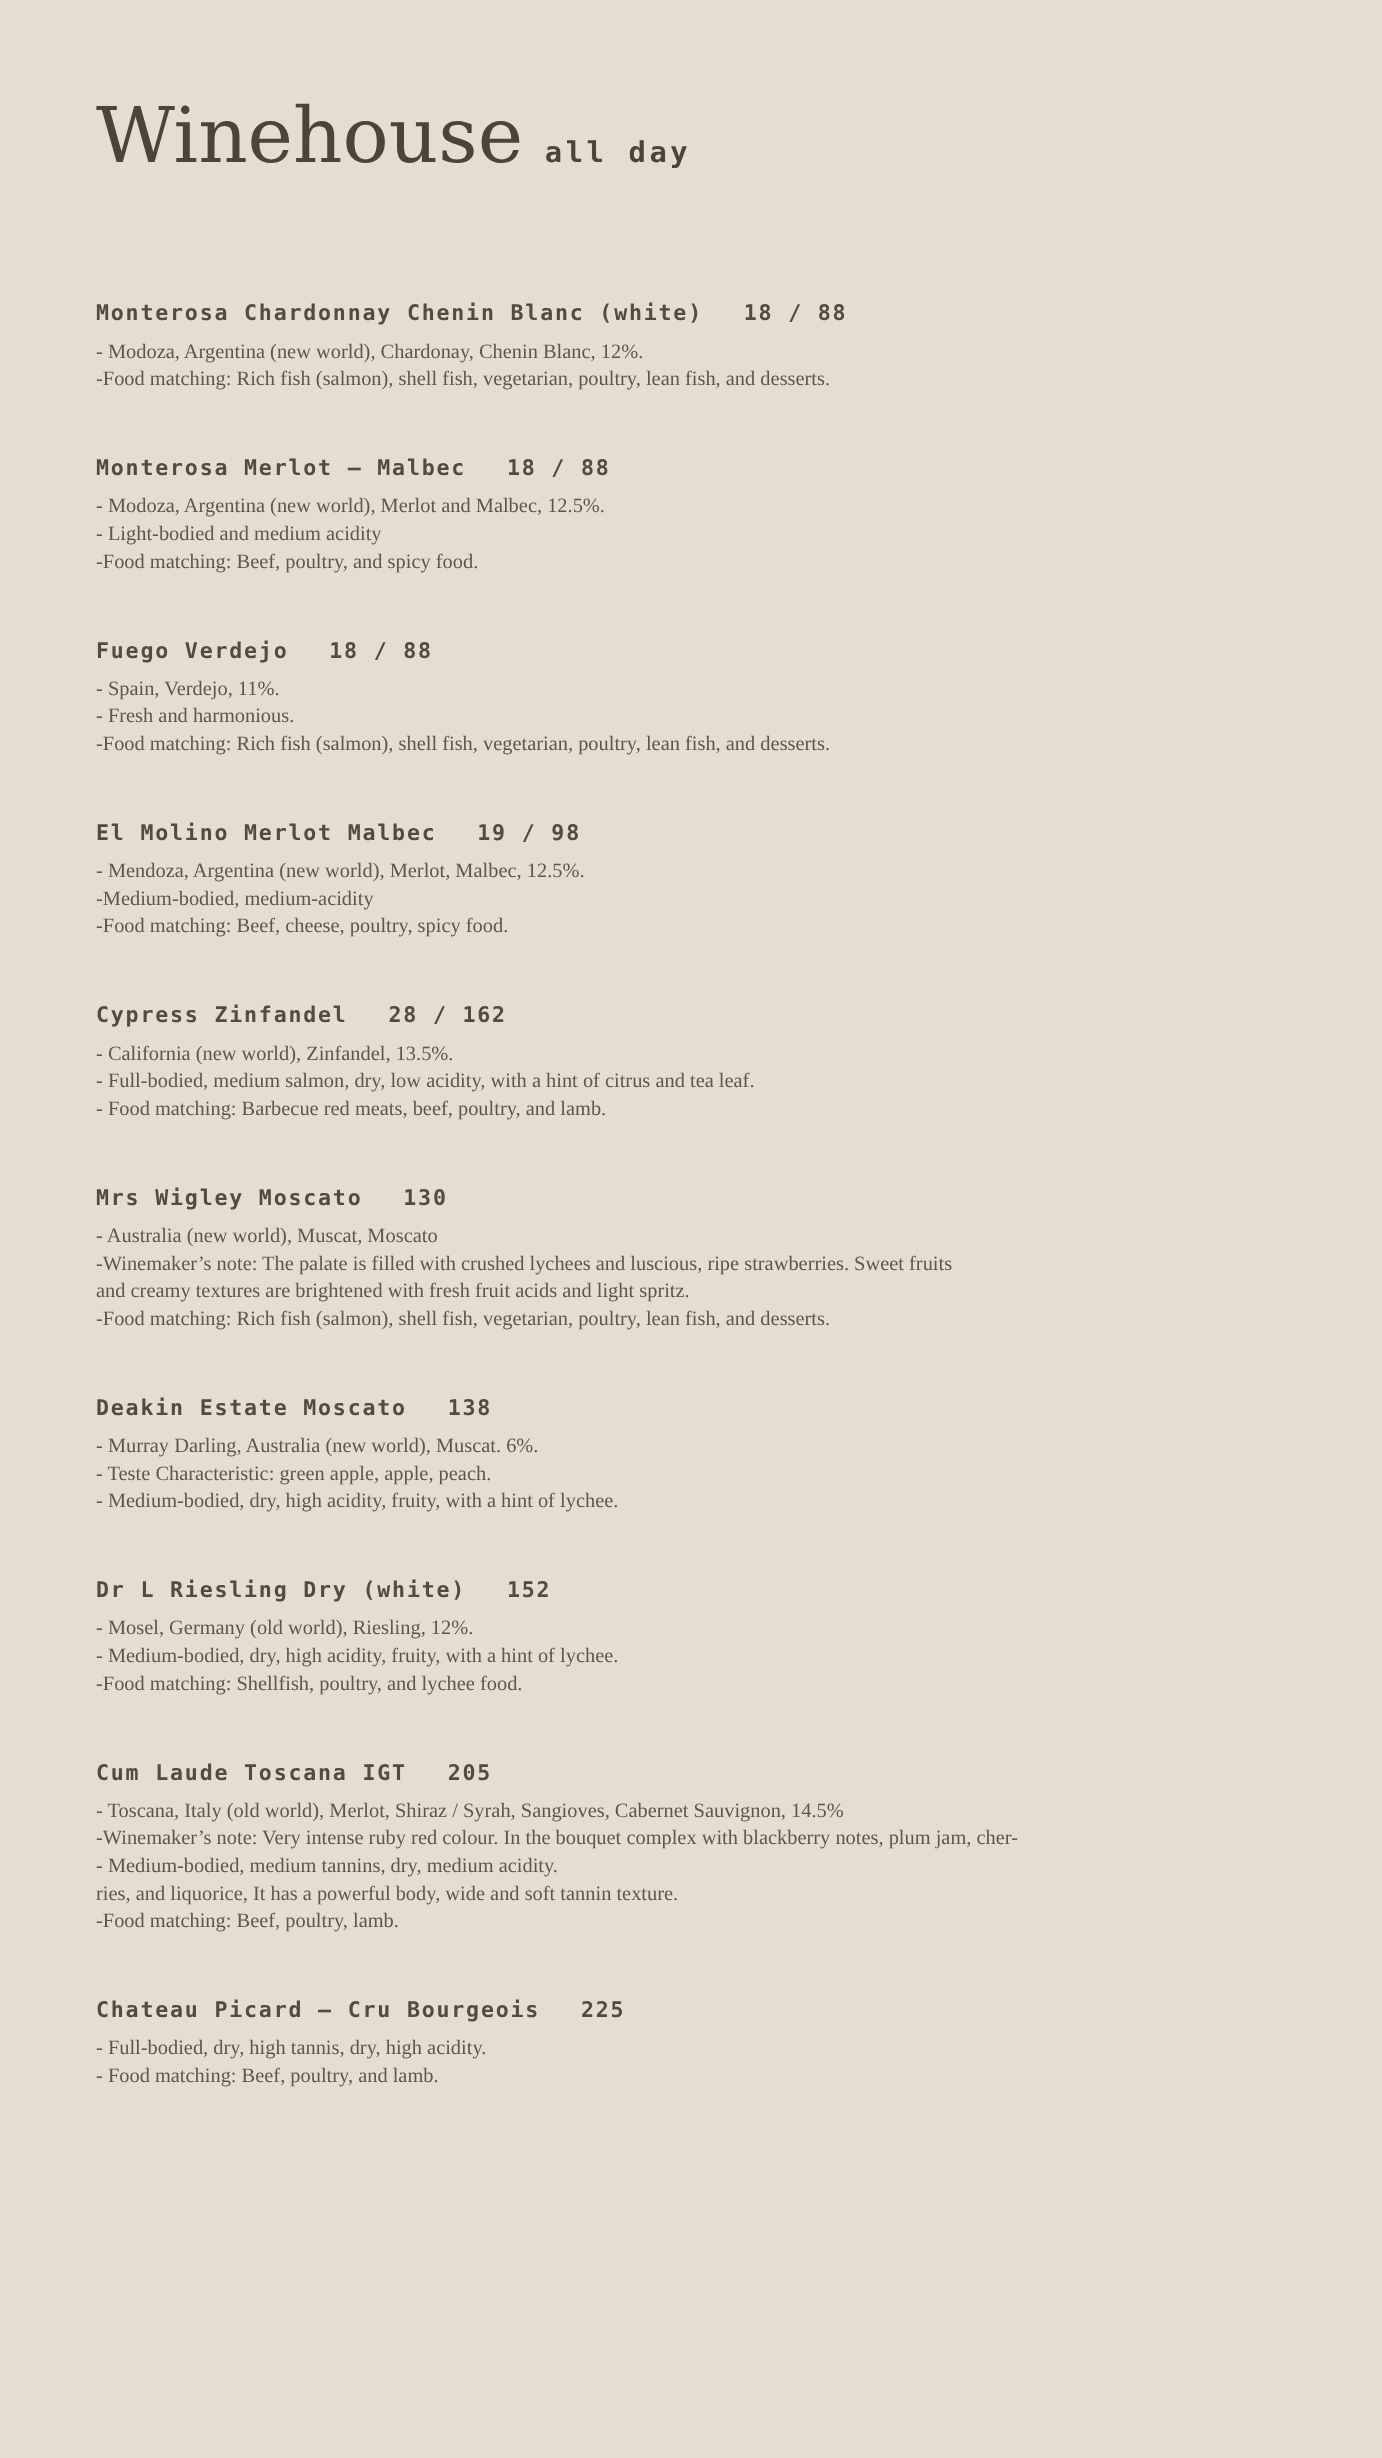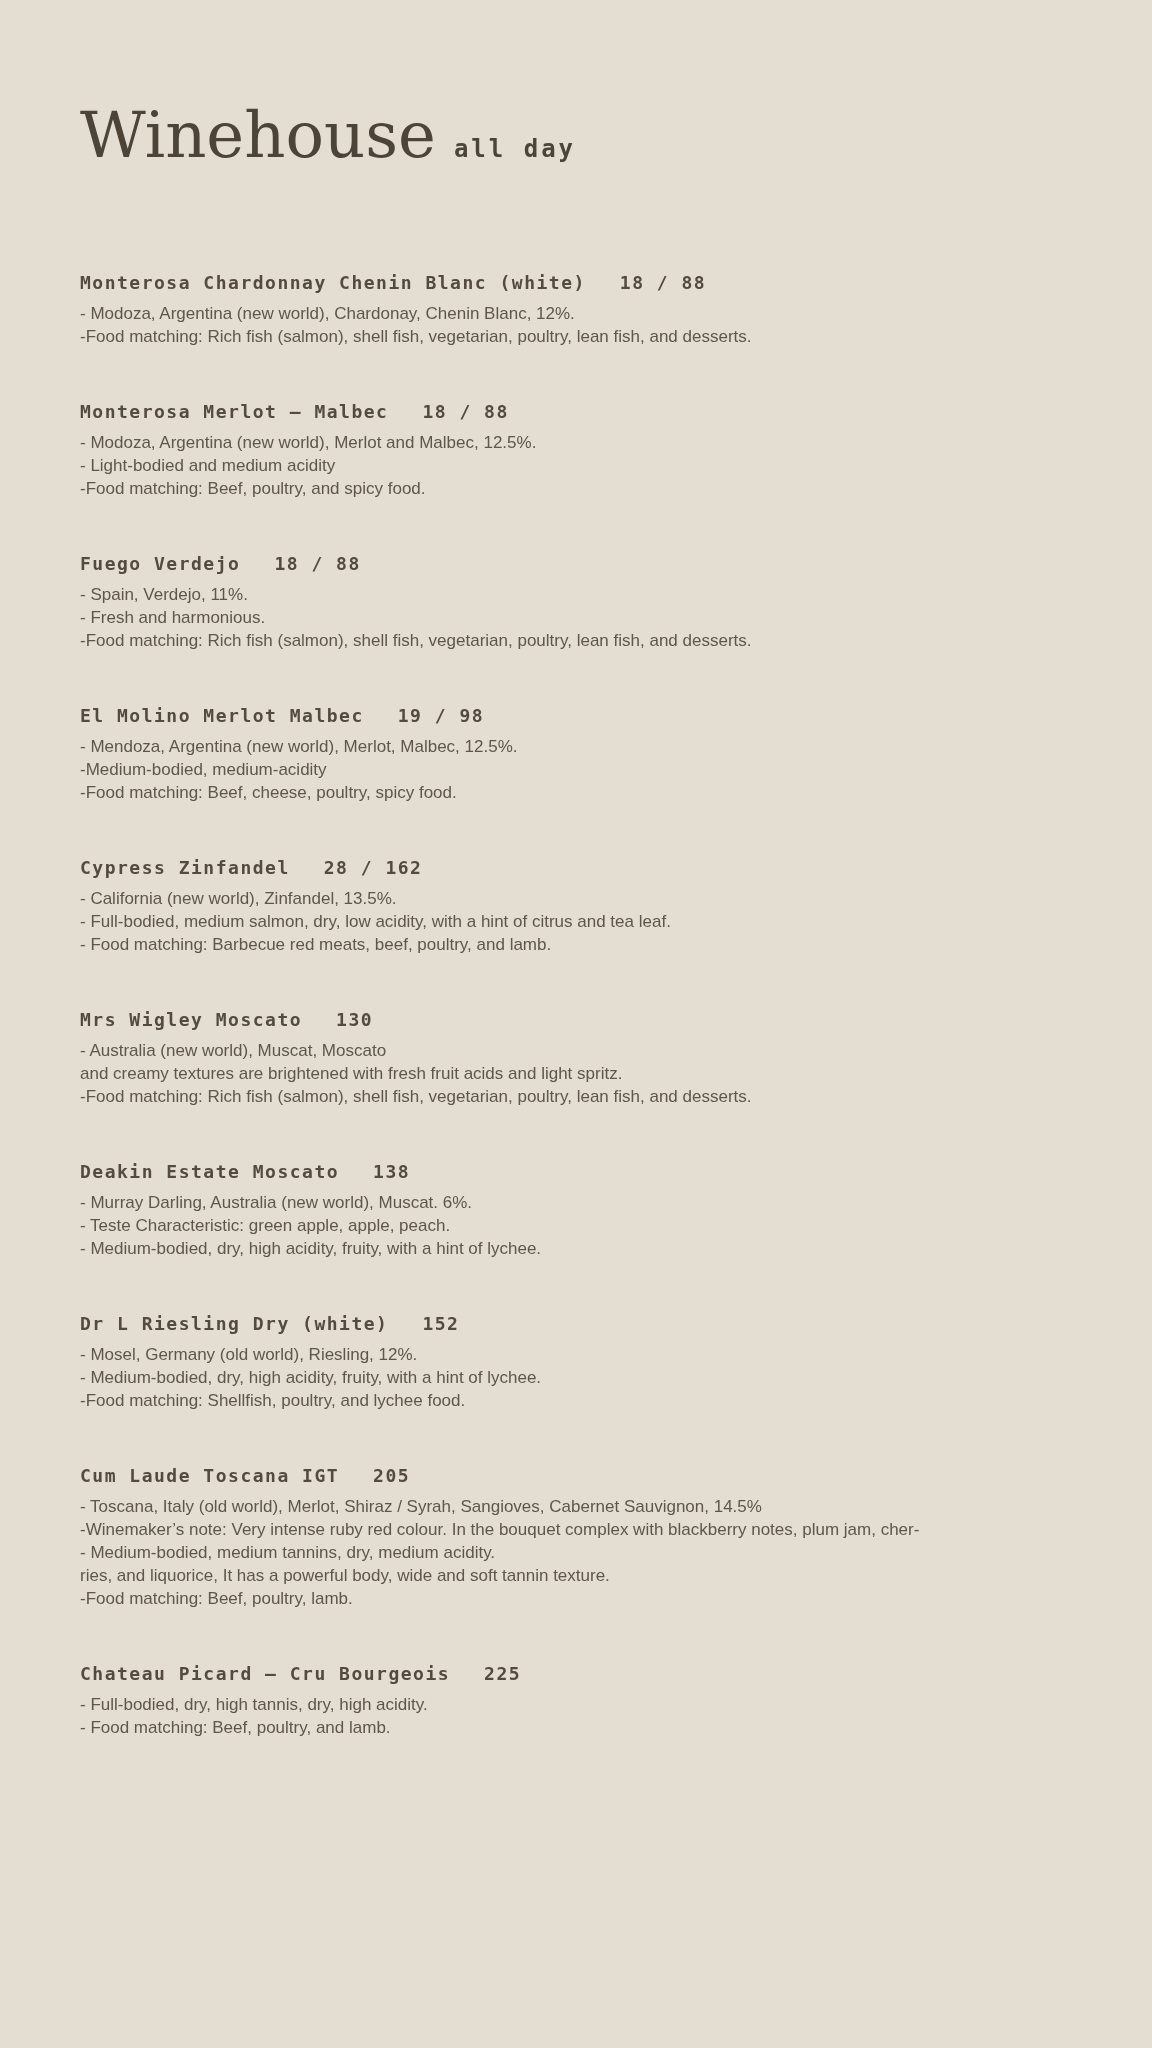--- a/index.html
+++ b/index.html
@@ -5,21 +5,21 @@
   html, body {
     margin: 0;
     padding: 0;
   }
   .page {
     position: relative;
     width: 1152px;
     height: 2048px;
     box-sizing: border-box;
     background: #e4ded2;
-    padding: 100px 80px 0 80px;
+    padding: 79px 80px 0 80px;
     overflow: hidden;
     font-family: "Liberation Sans", sans-serif;
   }
   .brand-row {
     margin: 0 0 98px 0;
     white-space: nowrap;
   }
   .wordmark {
     display: inline;
     font-family: "DejaVu Serif", serif;
@@ -53,21 +53,21 @@
     line-height: 30px;
     letter-spacing: 1.5px;
     color: #544a3e;
     white-space: nowrap;
   }
   .item-title .price {
     margin-left: 34px;
   }
   .detail-line {
     margin: 0;
-    font-family: Liberation Sans, sans-serif;
+    font-family: Liberation Serif, serif;
     font-size: 17px;
     line-height: 23px;
     color: #5e564b;
     white-space: nowrap;
   }
 </style>
 </head>
 <body>
 
 <div class="page">
@@ -108,20 +108,21 @@
     <article class="item">
       <h2 class="item-title"><span class="nm">Cypress Zinfandel</span><span class="price">28 / 162</span></h2>
       <p class="detail-line">- California (new world), Zinfandel, 13.5%.</p>
       <p class="detail-line">- Full-bodied, medium salmon, dry, low acidity, with a hint of citrus and tea leaf.</p>
       <p class="detail-line">- Food matching: Barbecue red meats, beef, poultry, and lamb.</p>
     </article>
 
     <article class="item">
       <h2 class="item-title"><span class="nm">Mrs Wigley Moscato</span><span class="price">130</span></h2>
       <p class="detail-line">- Australia (new world), Muscat, Moscato</p>
+      <p class="detail-line">-Winemaker’s note: The palate is filled with crushed lychees and luscious, ripe strawberries. Sweet fruits</p>
       <p class="detail-line">and creamy textures are brightened with fresh fruit acids and light spritz.</p>
       <p class="detail-line">-Food matching: Rich fish (salmon), shell fish, vegetarian, poultry, lean fish, and desserts.</p>
     </article>
 
     <article class="item">
       <h2 class="item-title"><span class="nm">Deakin Estate Moscato</span><span class="price">138</span></h2>
       <p class="detail-line">- Murray Darling, Australia (new world), Muscat. 6%.</p>
       <p class="detail-line">- Teste Characteristic: green apple, apple, peach.</p>
       <p class="detail-line">- Medium-bodied, dry, high acidity, fruity, with a hint of lychee.</p>
     </article>

